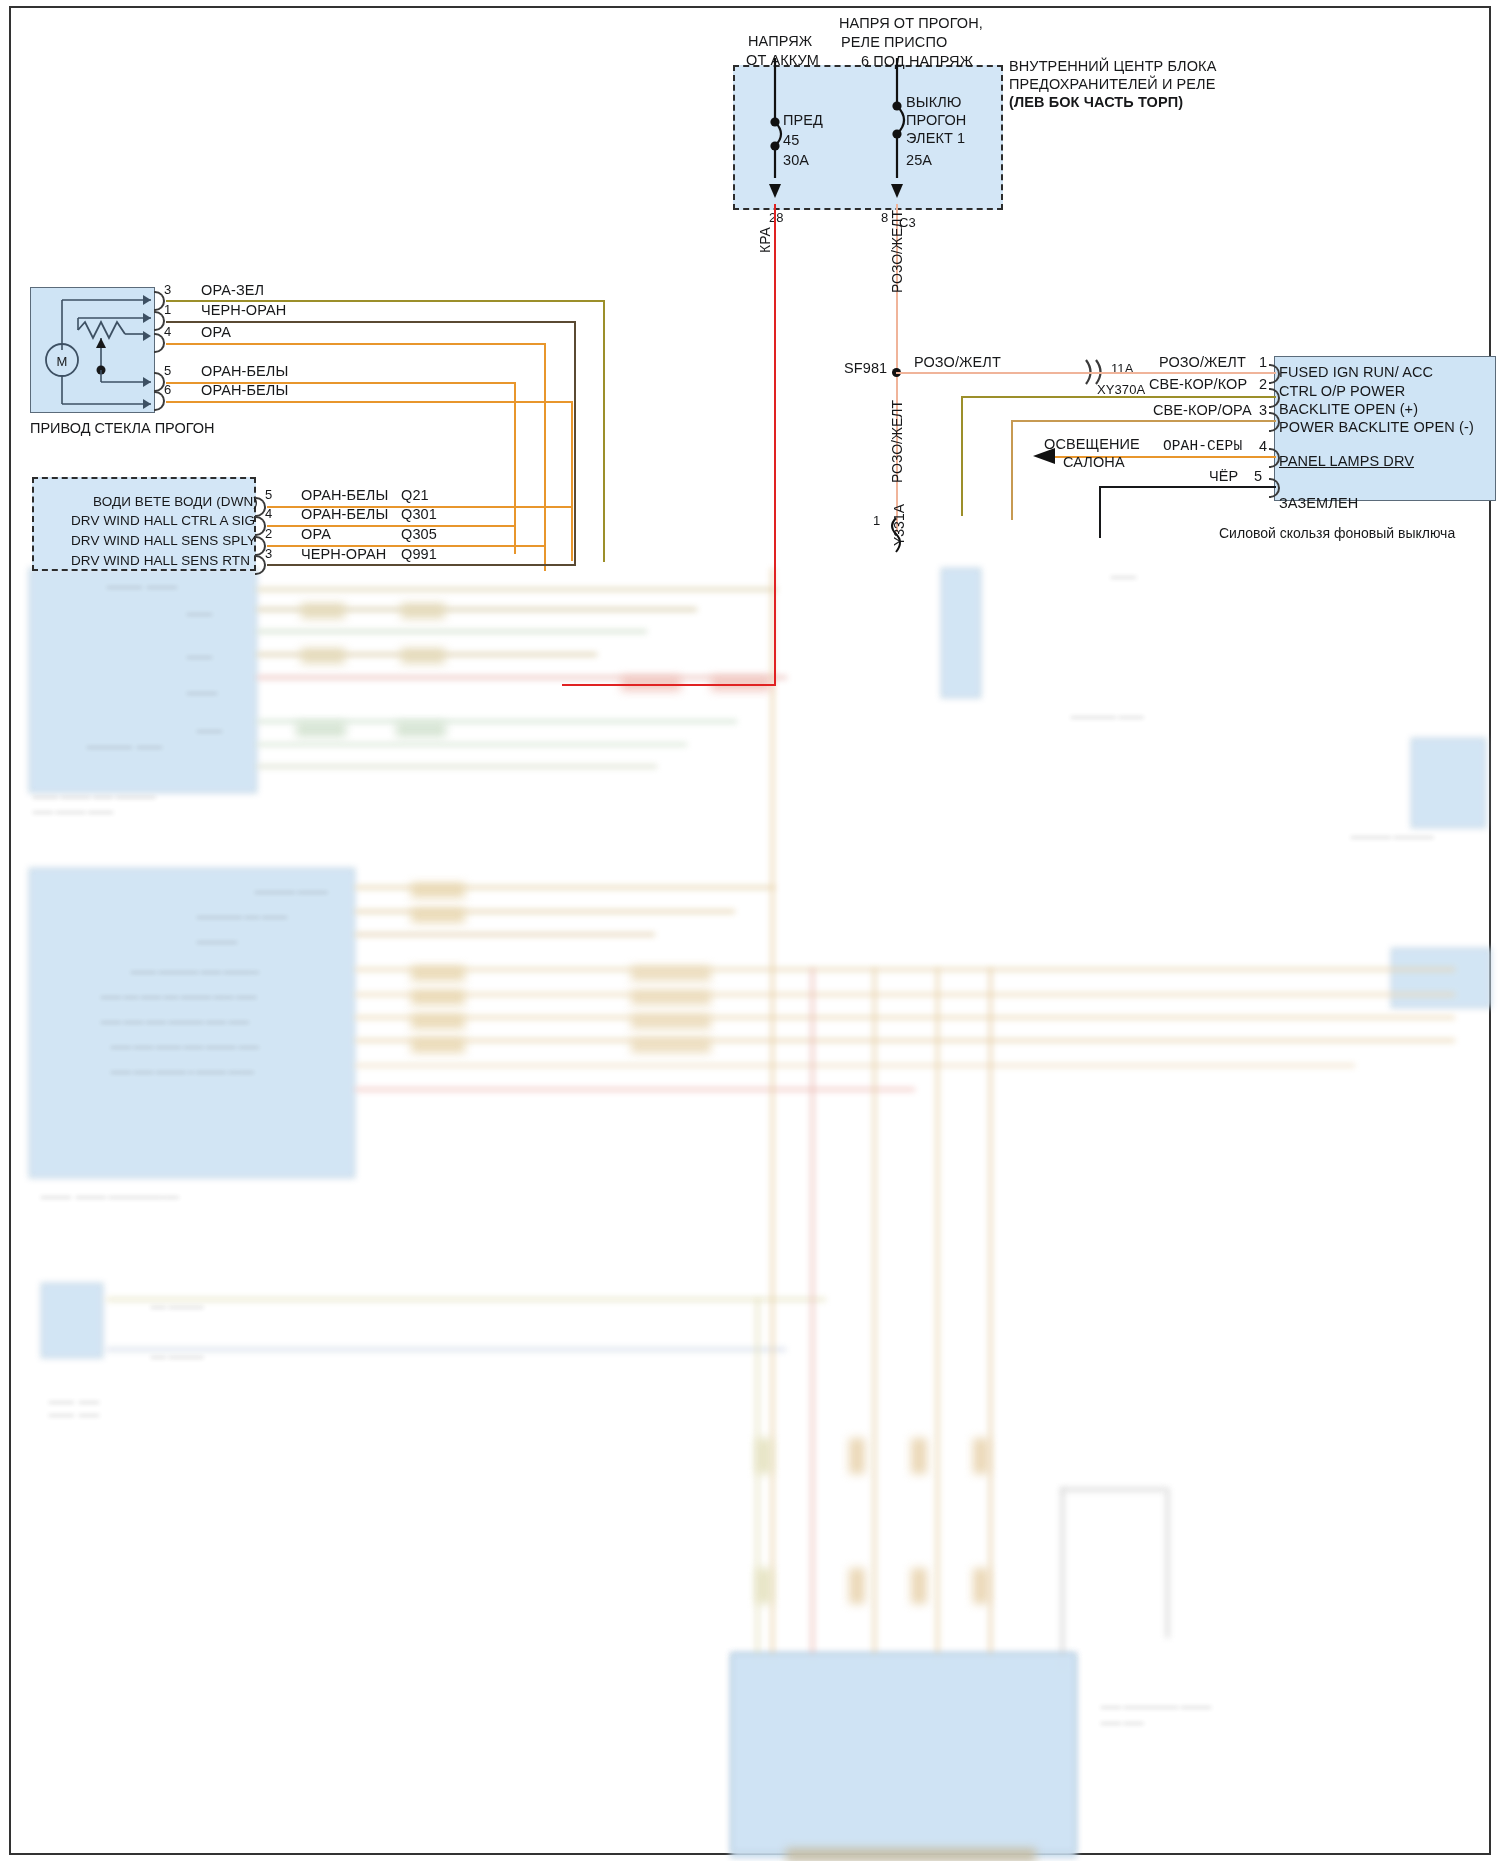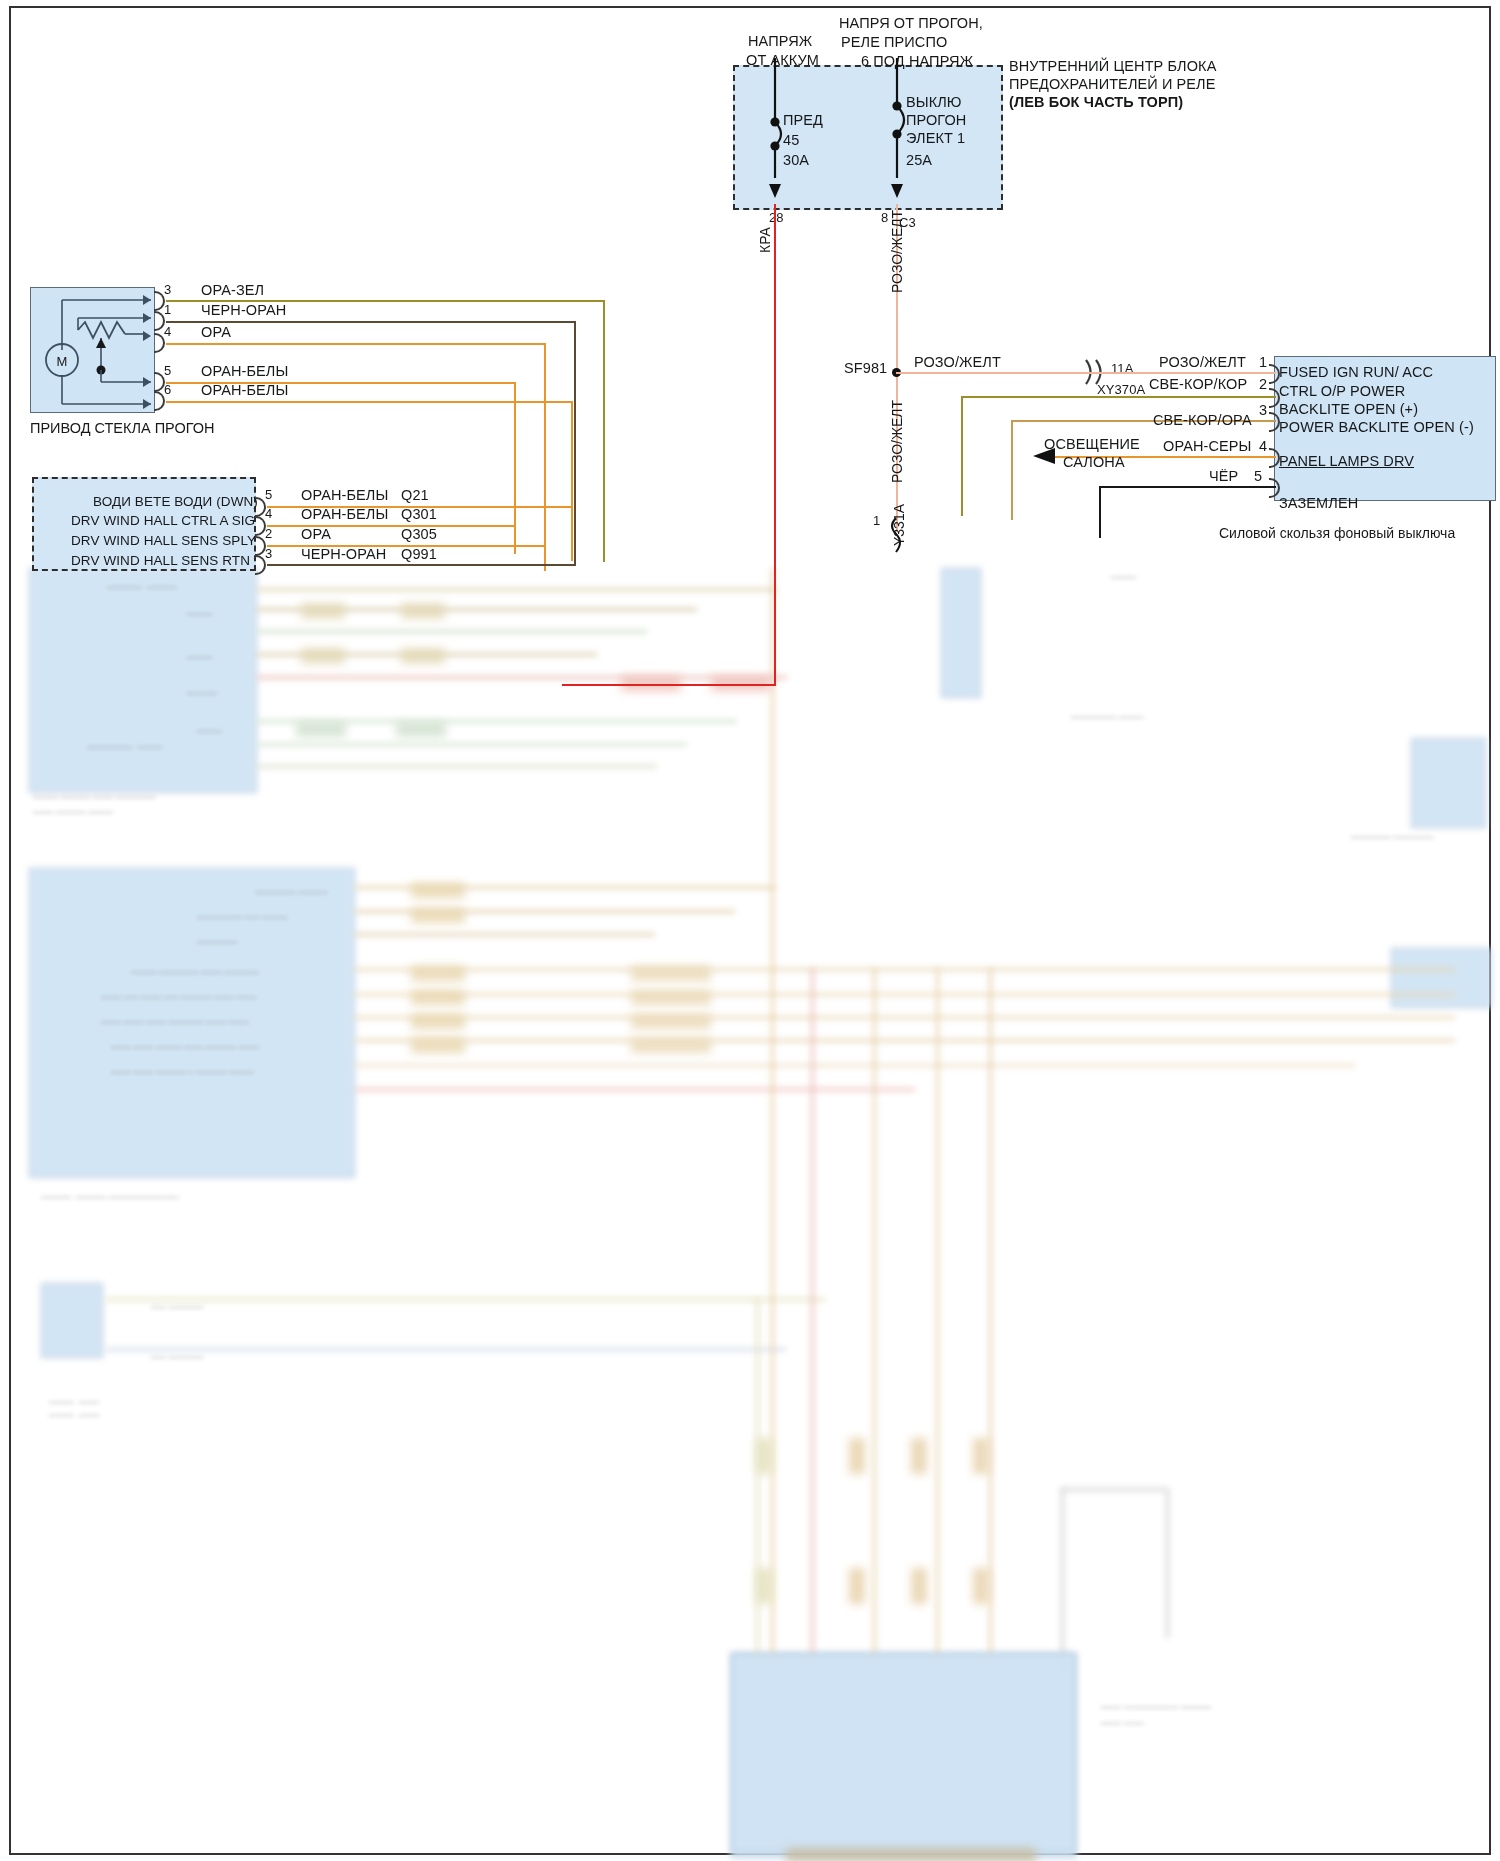--- a/index.html
+++ b/index.html
@@ -225,34 +225,34 @@
     <div class="t" style="left:1138px;top:368px;">СВЕ-КОР/КОР</div>
     <div class="t" style="left:1248px;top:368px;">2</div>
     <div class="conn" style="left:1258px;top:380px;"></div>
     <div class="t" style="left:1268px;top:375px;">CTRL O/P POWER</div>
     <div class="t" style="left:1268px;top:393px;">BACKLITE OPEN (+)</div>
   </div>
 
   <div>
     <div class="wire h" style="left:1000px;top:412px;width:265px;border-top-color:#c79a52;"></div>
     <div class="wire v" style="left:1000px;top:412px;height:100px;border-left-color:#c79a52;"></div>
-    <div class="t" style="left:1142px;top:404px;">СВЕ-КОР/ОРА</div>
+    <div class="t" style="left:1142px;top:394px;">СВЕ-КОР/ОРА</div>
     <div class="t" style="left:1248px;top:394px;">3</div>
     <div class="conn" style="left:1258px;top:404px;"></div>
     <div class="t" style="left:1268px;top:411px;">POWER BACKLITE OPEN (-)</div>
   </div>
 
   <div>
     <div class="wire h" style="left:1030px;top:448px;width:235px;border-top-color:#e8962c;"></div>
     <svg class="abs" style="left:1022px;top:438px;width:26px;height:22px;">
       <polygon points="0,10 22,2 22,18" fill="#111"></polygon>
     </svg>
     <div class="t" style="left:1033px;top:428px;">ОСВЕЩЕНИЕ</div>
     <div class="t" style="left:1052px;top:446px;">САЛОНА</div>
-    <div class="t" style="left:1152px;top:430px;">ОРАН-СЕРЫ</div>
+    <div class="t" style="left:1152px;top:430px;font-family:Liberation Mono, monospace;">ОРАН-СЕРЫ</div>
     <div class="t" style="left:1248px;top:430px;">4</div>
     <div class="conn" style="left:1258px;top:440px;"></div>
     <div class="t" style="left:1268px;top:445px;text-decoration:underline;">PANEL LAMPS DRV</div>
   </div>
 
   <div>
     <div class="wire h" style="left:1088px;top:478px;width:177px;border-top-color:#17181a;"></div>
     <div class="wire v" style="left:1088px;top:478px;height:52px;border-left-color:#17181a;"></div>
     <div class="t" style="left:1198px;top:460px;">ЧЁР</div>
     <div class="t" style="left:1243px;top:460px;">5</div>

